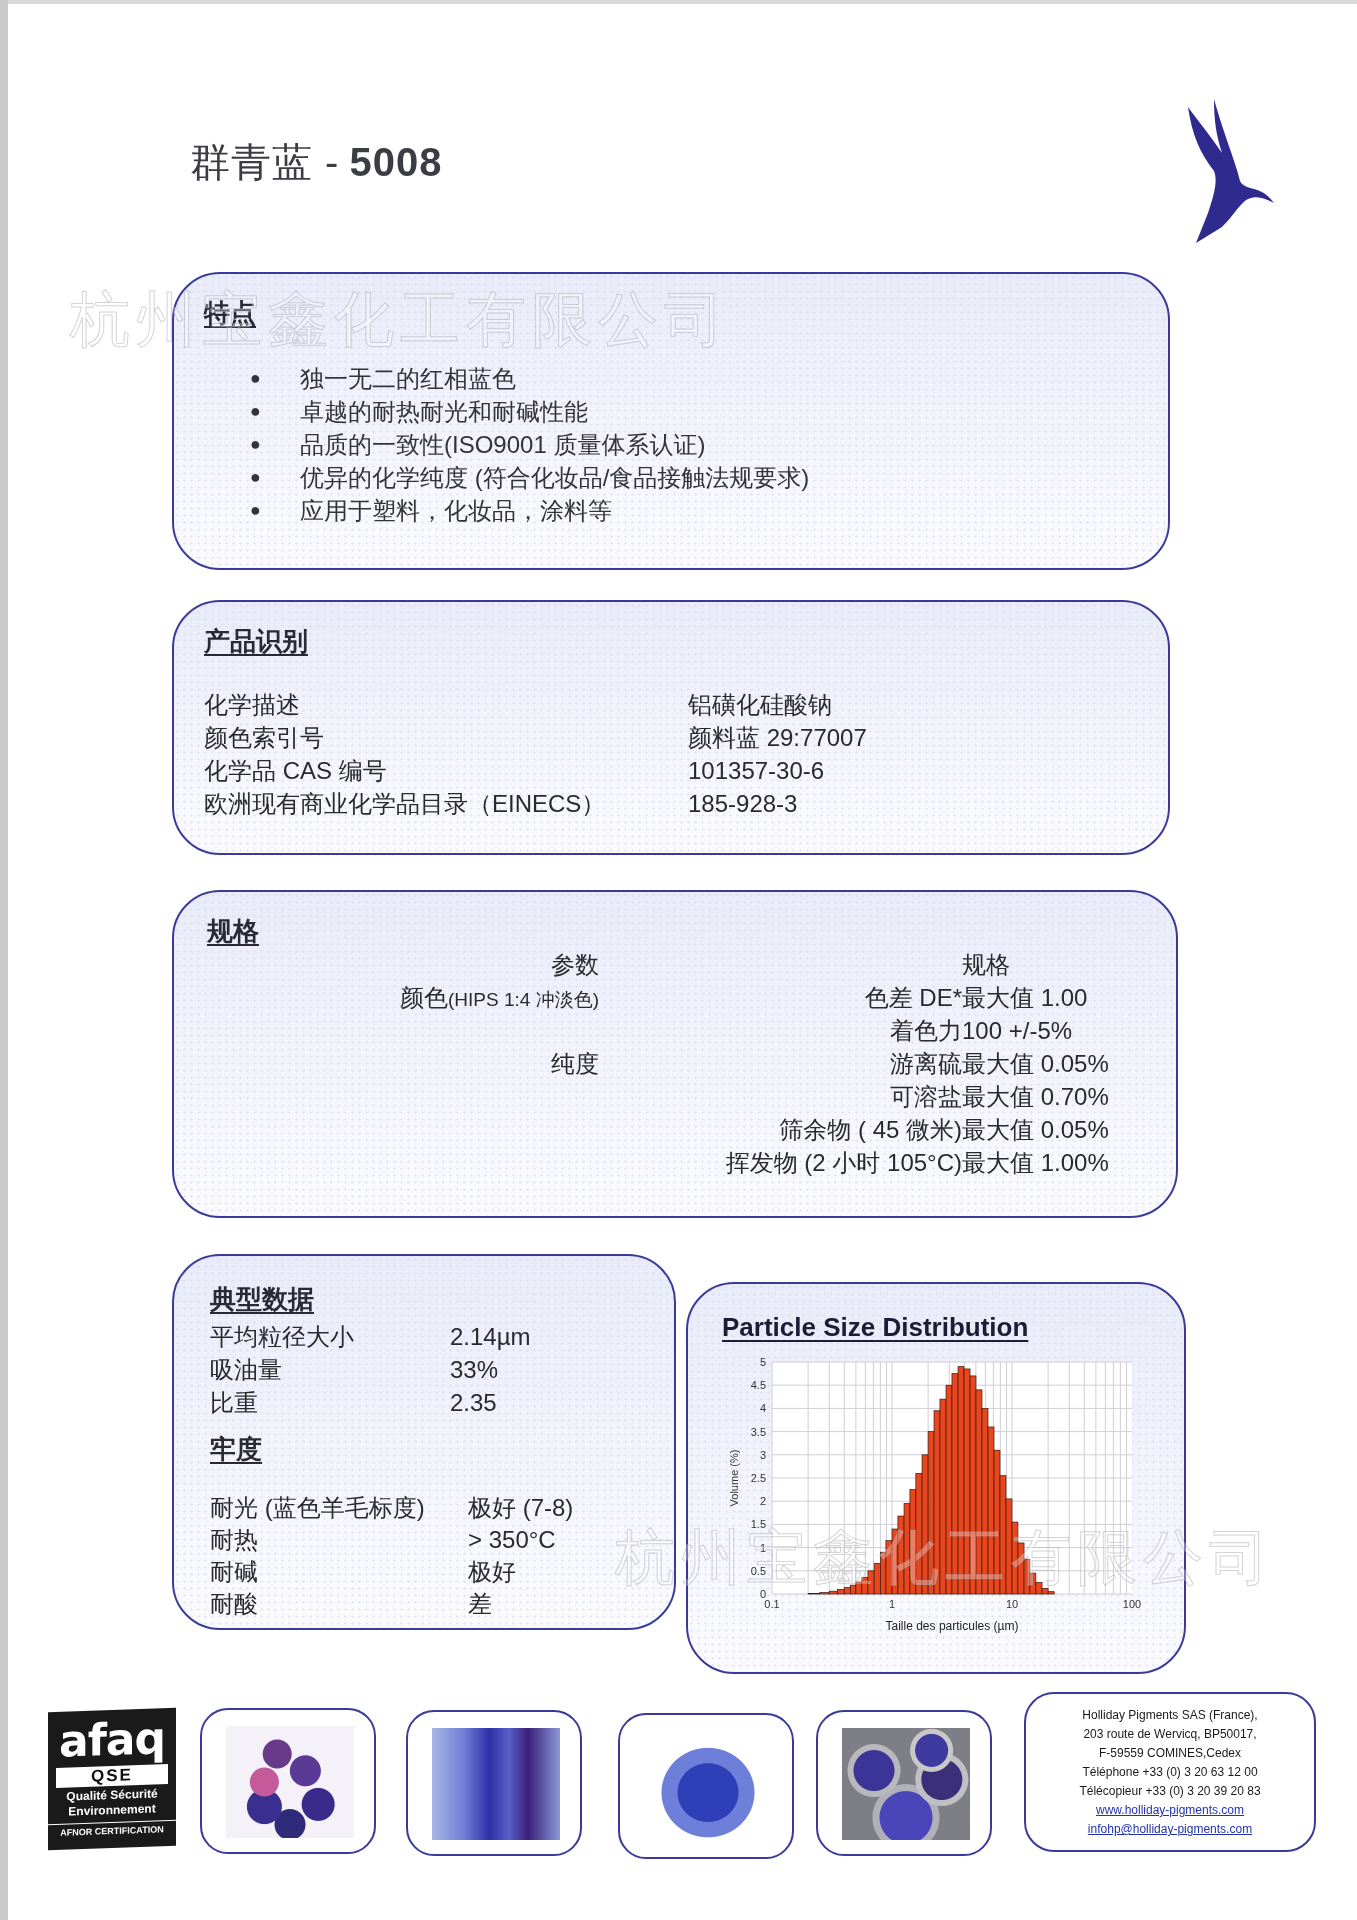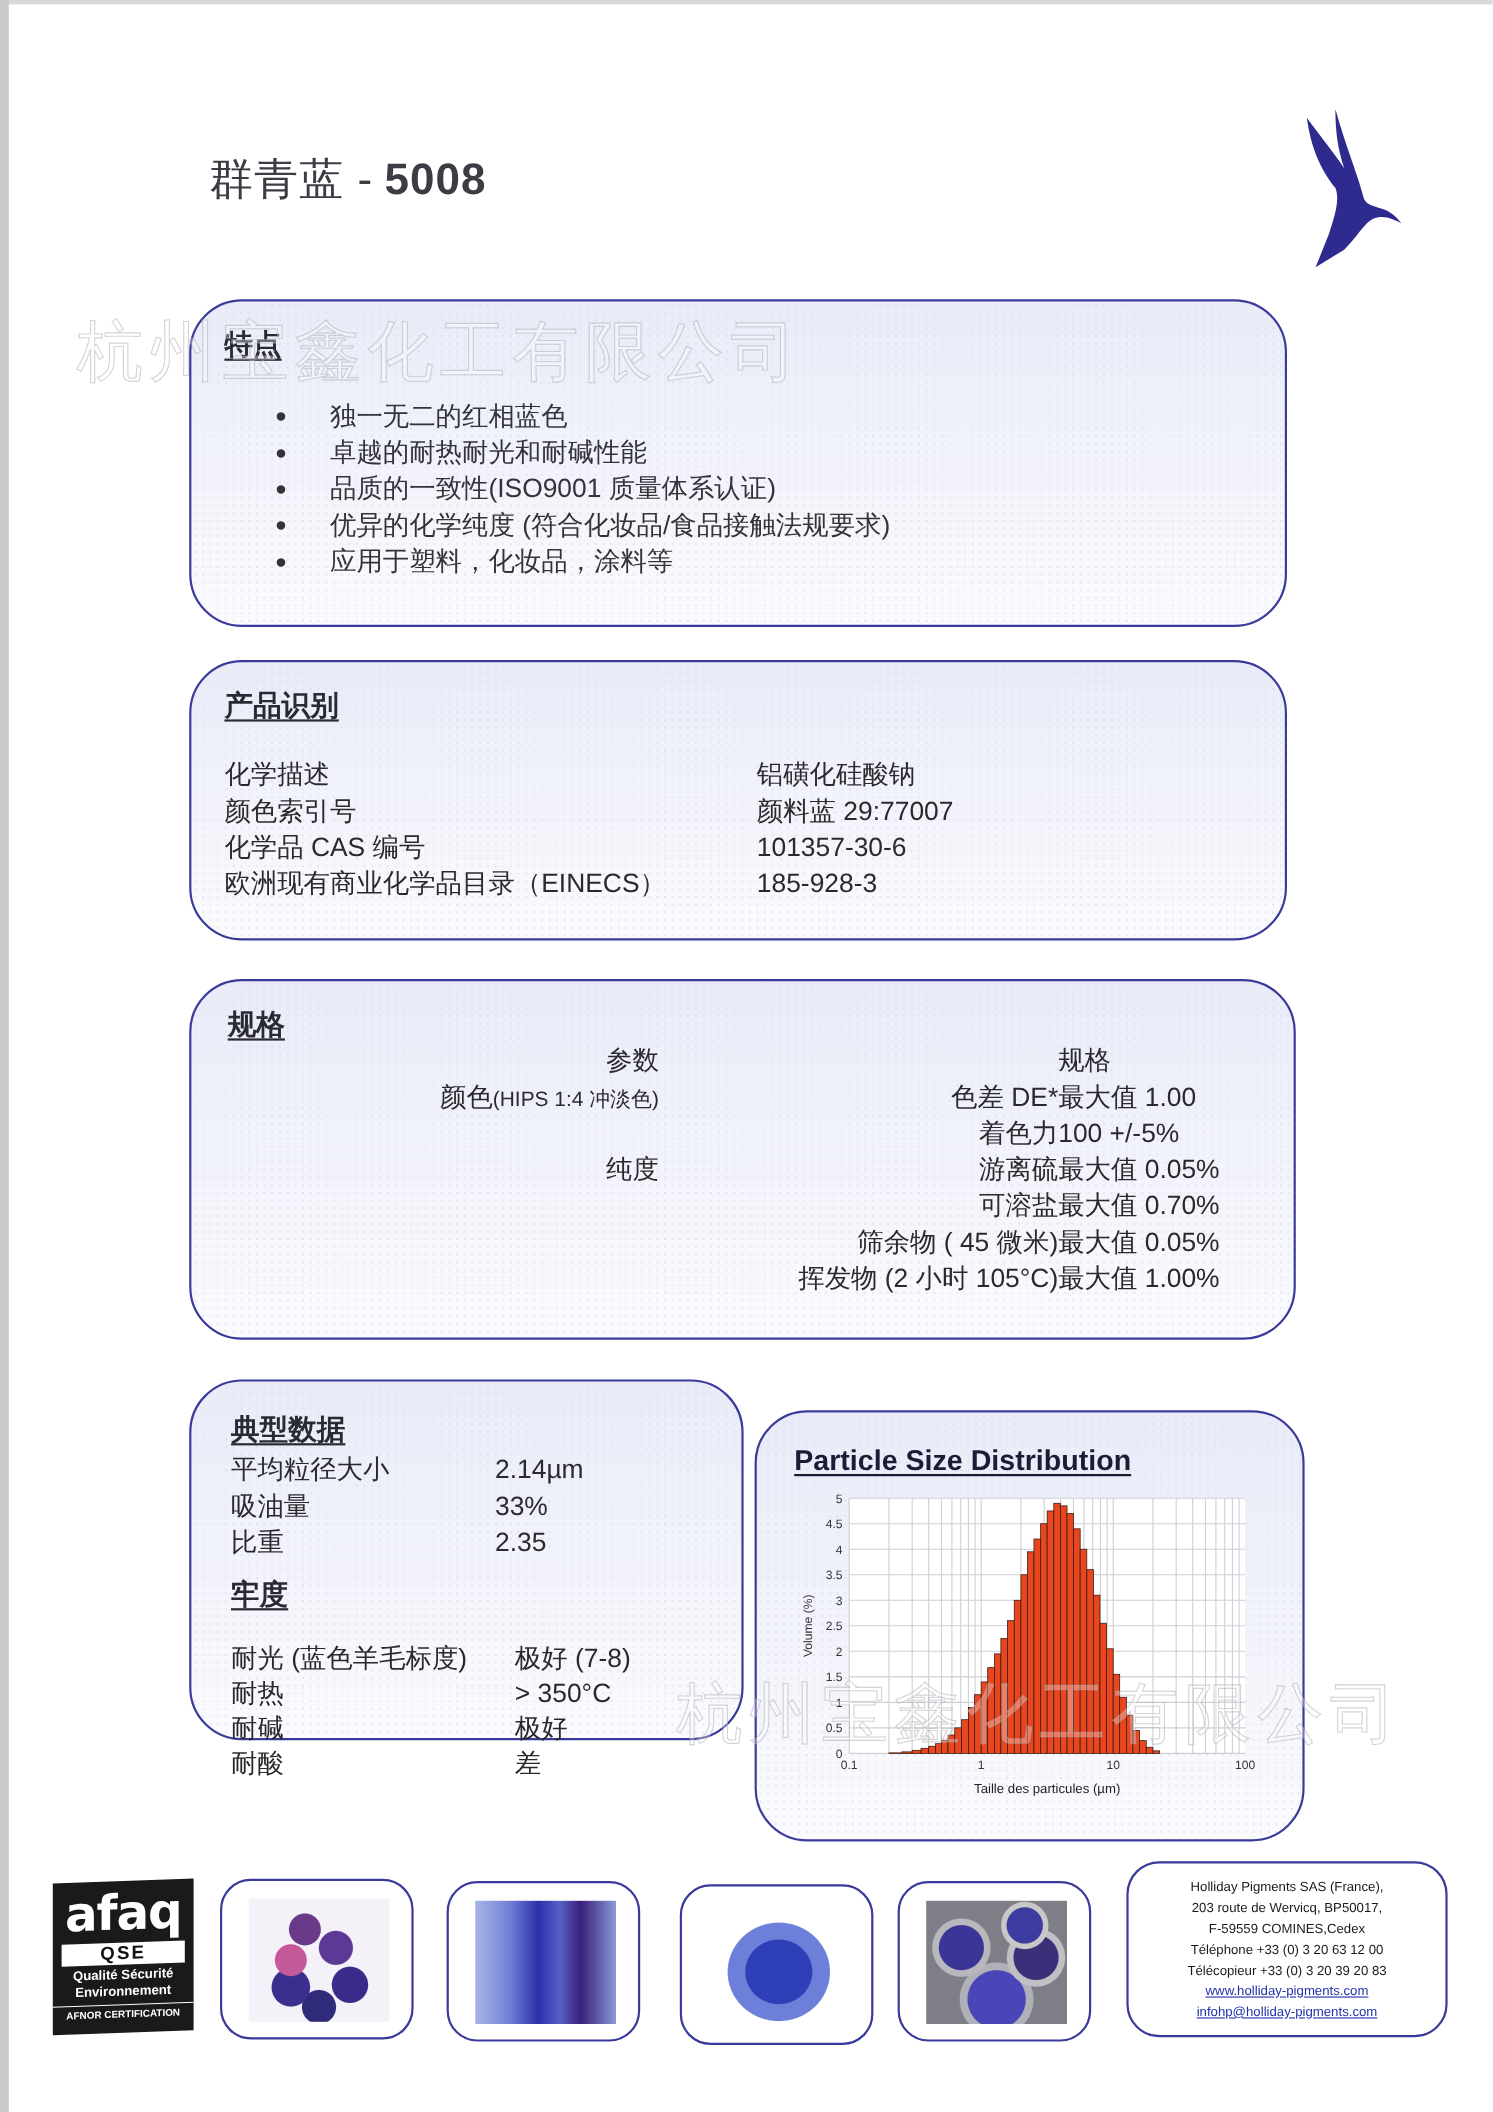--- a/index.html
+++ b/index.html
@@ -41,21 +41,21 @@
   
   #p-spec { left: 172px; top: 890px; width: 1006px; height: 328px; }
   #p-spec .sec-h { position: absolute; left: 33px; top: 22px; }
   .spec-grid { position: absolute; left: 62px; top: 56px; }
   .spec-row { display: flex; font-size: 24px; line-height: 33px; height: 33px; text-align: right; }
   .spec-row .c1 { width: 363px; }
   .spec-row .c2 { width: 363px; }
   .small { font-size: 19px; }
 
   
-  #p-typical { left: 172px; top: 1254px; width: 504px; height: 328px; }
+  #p-typical { left: 172px; top: 1254px; width: 504px; height: 376px; }
   .typ-h1 { position: absolute; left: 36px; top: 26px; }
   .typ-grid { position: absolute; left: 36px; top: 64px; }
   .typ-row { display: flex; font-size: 24px; line-height: 33px; }
   .typ-row .k { width: 240px; }
   .typ-h2 { position: absolute; left: 36px; top: 176px; }
   .fast-grid { position: absolute; left: 36px; top: 236px; }
   .fast-row { display: flex; font-size: 24px; line-height: 32px; }
   .fast-row .k { width: 258px; }
 
   

